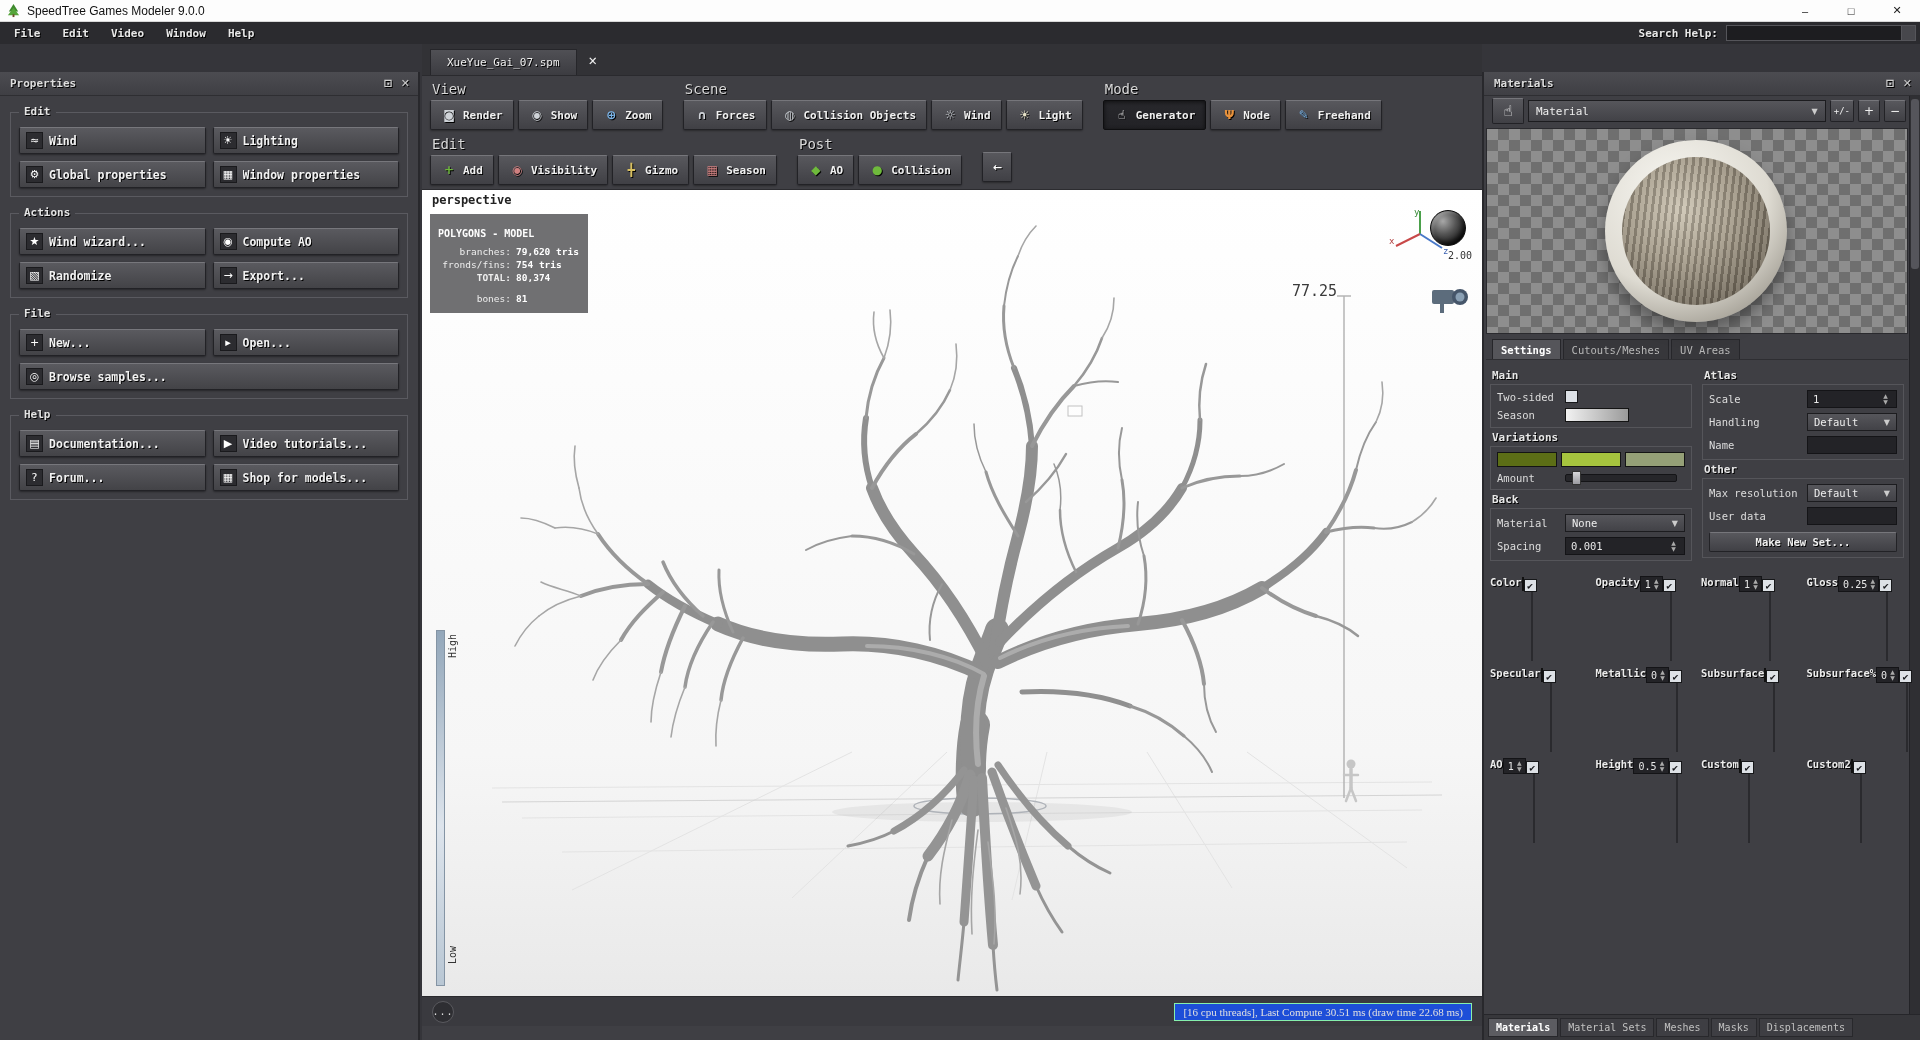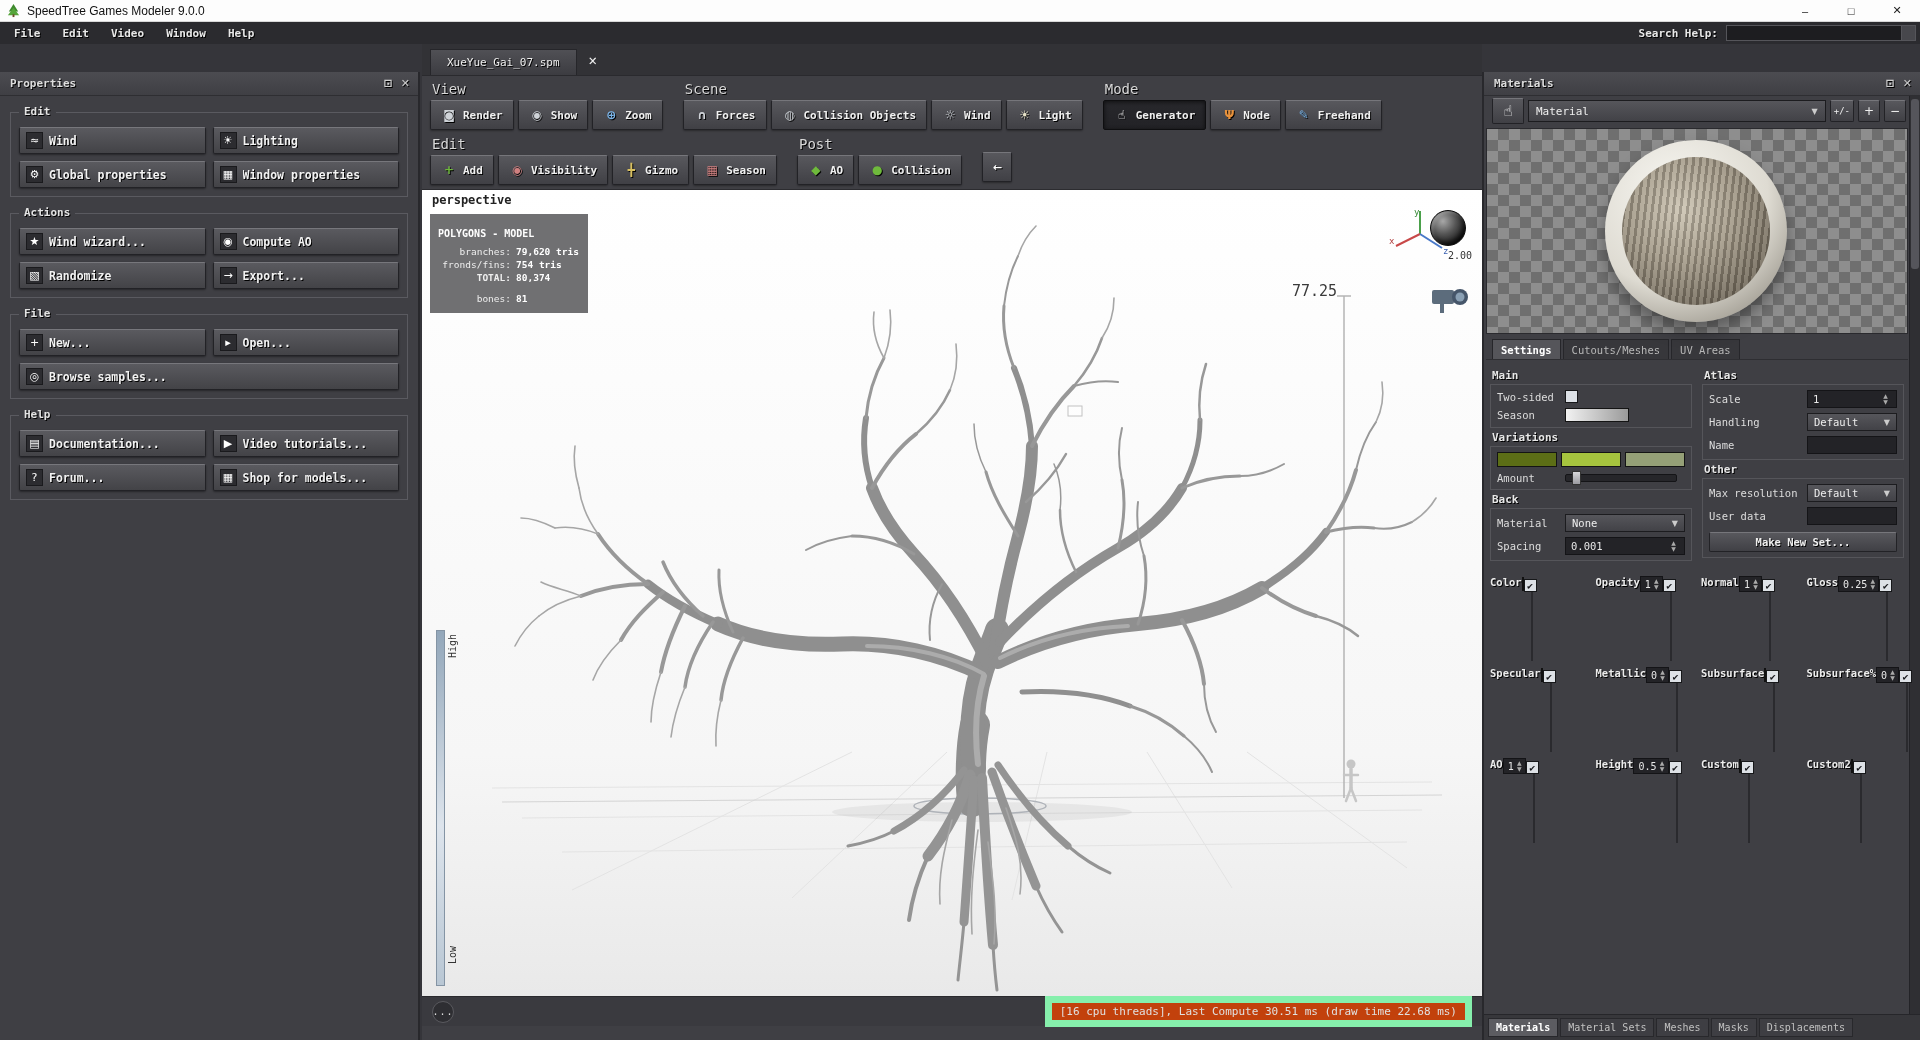--- a/index.html
+++ b/index.html
@@ -107,22 +107,22 @@
                border:1px solid #8494a4; }
   .vtext { writing-mode:vertical-rl; transform:rotate(180deg); font-size:10px; color:#333;
            position:absolute; }
   .lod-high { left:25px; top:444px; }
   .lod-low  { left:25px; top:756px; }
   .vp-bottombar { position:absolute; top:952px; left:0; right:0; height:30px; background:#3a3a3f;
                   display:flex; align-items:center; padding:0 10px; border-top:1px solid #2a2a2e; }
   .vp-more { width:22px; height:22px; border-radius:50%; background:#2e2e32; border:1px solid #5a5a5f;
              color:#ddd; display:flex; align-items:center; justify-content:center; font-size:10px;
              letter-spacing:1px; cursor:pointer; }
-  .vp-status { margin-left:auto; background:#c2410c; border:7px solid #86efac; color:#e0e0e0;
-               font-size:11px; padding:2px 8px; }
+  .vp-status { margin-left:auto; background:#1d4ed8; border:1px solid #86efac; color:#e0e0e0;
+               font-size:11px; padding:2px 8px;font-family:Liberation Serif, serif; }
 
   
   .mat-content { position:absolute; left:2px; right:12px; top:24px; bottom:26px; }
   .mat-toolbar { height:30px; display:flex; align-items:center; gap:4px; padding:3px 2px 3px 6px; }
   .btnish { background:linear-gradient(#58585d,#404045); border:1px solid #222226;
             border-top-color:#76767b; border-radius:2px; color:#f0f0f0; display:flex;
             align-items:center; justify-content:center; cursor:pointer; }
   .hand-btn { width:32px; height:26px; font-size:15px; }
   .mat-dd { flex:1; height:22px; background:linear-gradient(#56565b,#424247); border:1px solid #1c1c1f;
             display:flex; align-items:center; padding:0 7px; font-size:11px; color:#eee; cursor:pointer; }

